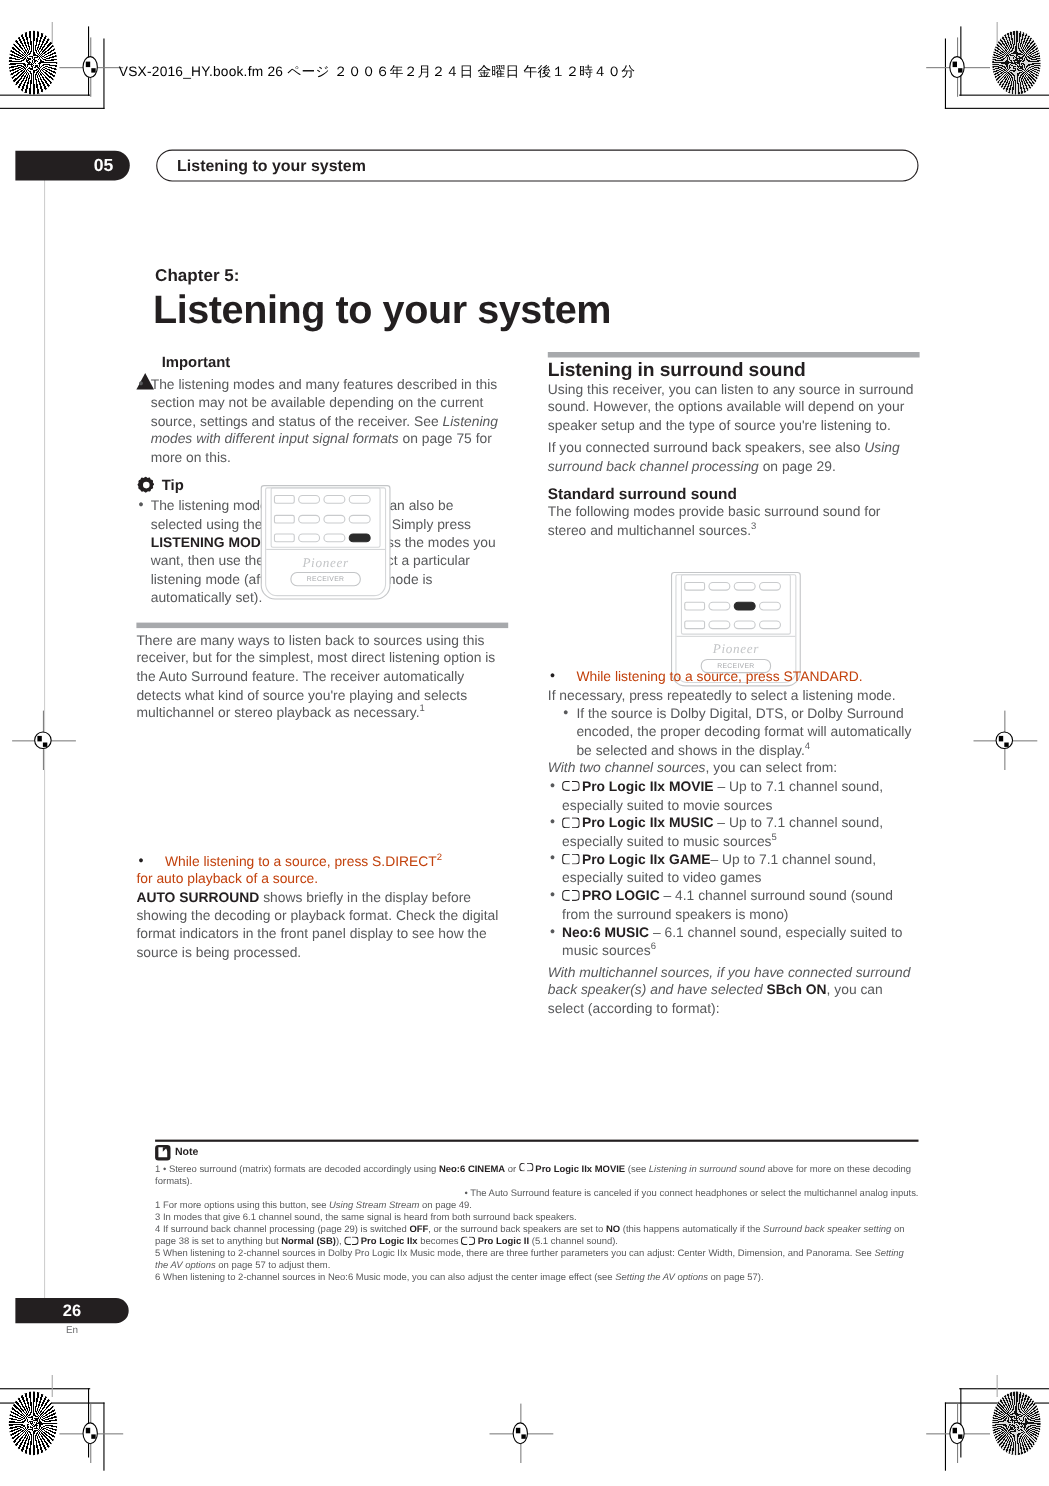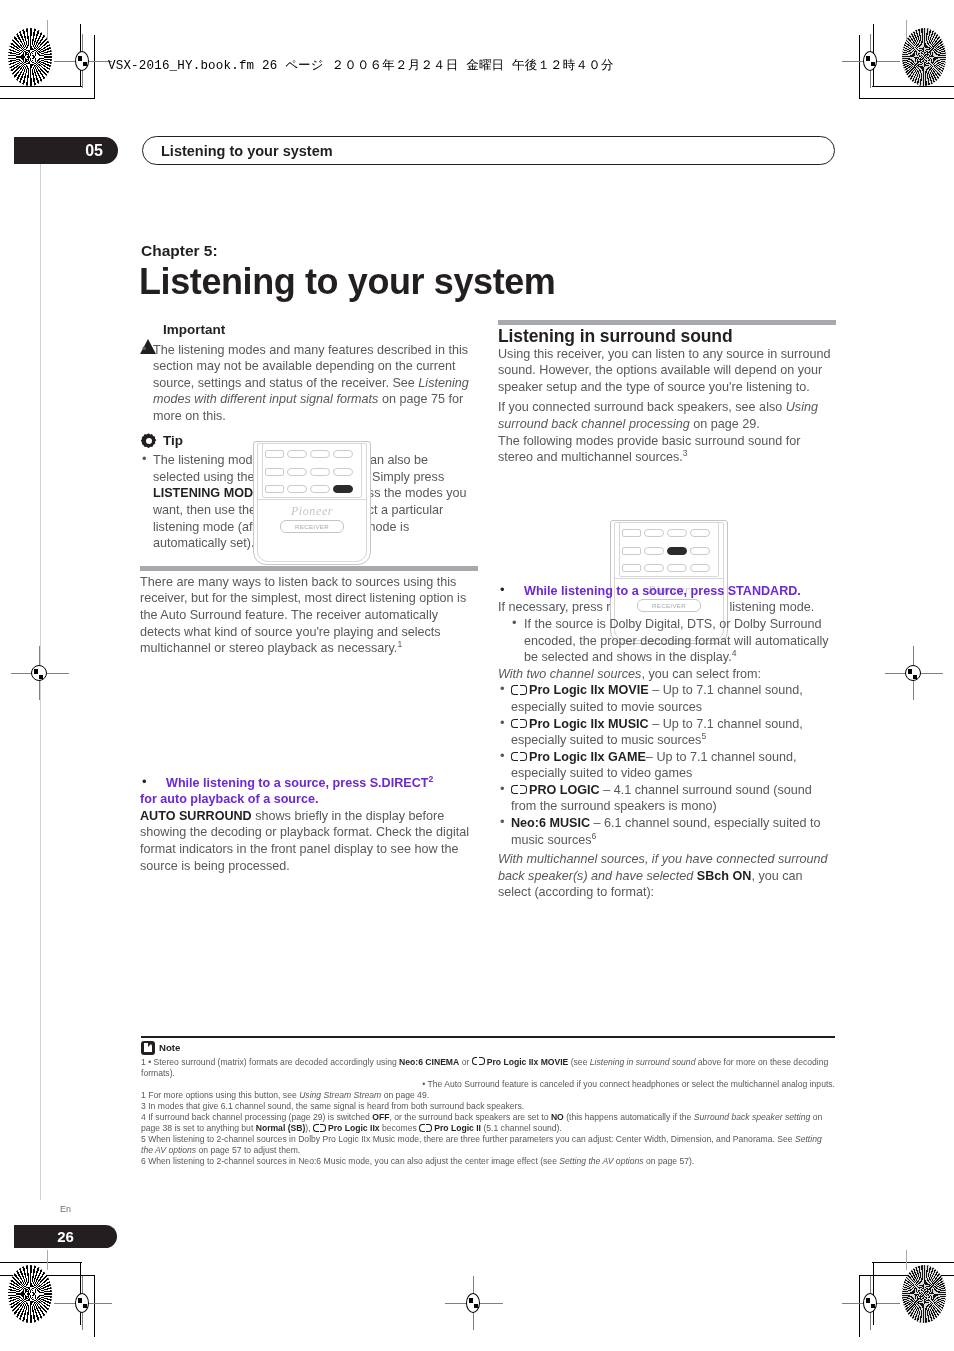--- a/index.html
+++ b/index.html
@@ -43,21 +43,20 @@
   .starburst.dark {
     background:
       repeating-conic-gradient(#111 0deg 3deg, #ddd 3deg 6deg);
   }
 
   
   .slug {
     position: absolute; left: 108px; top: 57px;
     font-size: 12.5px; color: #000; white-space: nowrap;
     letter-spacing: .2px;
-    font-family: Liberation Mono, monospace;
   }
 
   
   .chapnum {
     position: absolute; left: 14px; top: 137px;
     width: 104px; height: 27px;
     background: #231f20;
     border-radius: 0 14px 14px 0;
     color: #fff; font-weight: bold; font-size: 16px;
     display: flex; align-items: center; justify-content: flex-end;
@@ -87,21 +86,21 @@
   }
 
   
   .col {
     position: absolute;
     width: 338px;
     font-size: 12.6px;
     line-height: 16.6px;
     color: #58595b;
   }
-  .col.left  { left: 140px; top: 322px; }
+  .col.left  { left: 124px; top: 322px; }
   .col.right { left: 498px; top: 320px; }
 
   p { margin: 0 0 0 0; }
   .sp { height: 8px; }
   .sp-sm { height: 4px; }
 
   b, .b { color: #231f20; font-weight: bold; }
   i, .i { font-style: italic; }
 
   
@@ -171,21 +170,21 @@
   .bl { position: relative; padding-left: 13px; }
   .bl:before {
     content: "\2022"; position: absolute; left: 2px; top: -1px;
     color: #58595b; font-size: 13px;
   }
   .bl2 { position: relative; padding-left: 14px; margin-left: 12px; }
   .bl2:before {
     content: "\2022"; position: absolute; left: 2px; top: -1px;
     color: #58595b; font-size: 13px;
   }
-  .blb { position: relative; padding-left: 26px; font-weight: bold; color:#6d28d9;}
+  .blb { position: relative; padding-left: 26px; font-weight: normal; color:#c2410c;}
   .blb:before {
     content: "\2022"; position: absolute; left: 2px; top: -1px;
     color: #231f20; font-size: 13px; font-weight: normal;
   }
   .blb .cont { margin-left: -26px; display: block; }
 
   sup { font-size: 8.6px; vertical-align: super; line-height: 0; }
 
   
   .dolby {
@@ -200,21 +199,21 @@
     border: 1.6px solid #231f20; box-sizing: border-box;
   }
   .dolby:before { left: 0;  border-radius: 3.5px 0 0 3.5px; border-right: none; }
   .dolby:after  { right: 0; border-radius: 0 3.5px 3.5px 0; border-left: none; }
   .dolby-sm { width: 13px; height: 8px; }
   .dolby-sm:before, .dolby-sm:after { width: 5.8px; height: 8px; border-width: 1.3px; }
 
   
   .remote {
     position: absolute;
-    width: 118px; height: 124px;
+    width: 118px; height: 104px;
   }
   .remote .body {
     position: absolute; left: 0; top: 0; right: 0; bottom: 0;
     border: 1.3px solid #c3c5c7;
     border-radius: 3px 3px 13px 13px;
     background: #fff;
   }
   .remote .inner {
     position: absolute; left: 4px; top: 2px; right: 4px; bottom: 3px;
     border: 1px solid #d5d7d9; border-radius: 2px 2px 11px 11px;
@@ -266,21 +265,21 @@
   .notes p { margin: 0; }
   .notes .ind { padding-left: 10px; text-align: right; }
   .notes b { font-weight: bold; color: #231f20; }
 
   
   .folio {
     position: absolute; left: 14px; top: 1180px;
     width: 103px; height: 23px; background: #231f20;
     border-radius: 0 12px 12px 0;
     color: #fff; font-weight: bold; font-size: 15px;
-    display: flex; align-items: center; justify-content: center; margin-top: 45px;
+    display: flex; align-items: center; justify-content: center;
   }
   .folio-en {
     position: absolute; left: 14px; top: 1204px; width: 103px;
     text-align: center; font-size: 9px; color: #6d6e71;
   }
 </style>
 </head>
 <body>
 
 <div class="marks">
@@ -464,20 +463,21 @@
 </div>
 
 <div class="col right">
 
   <div class="sechead-rule" style="margin-top:0;"></div>
   <div class="sechead">Listening in surround sound</div>
   <p>Using this receiver, you can listen to any source in surround sound. However, the options available will depend on your speaker setup and the type of source you're listening to.</p>
   <div class="sp-sm"></div>
   <p><span>If you connected surround back speakers, see also </span><i>Using surround back channel processing</i><span> on page 29.</span></p>
 
+  <div class="subhead">Standard surround sound</div>
   <p><span>The following modes provide basic surround sound for stereo and multichannel sources.</span><sup>3</sup></p>
 
   <div class="remote" style="left:112px; top:200px;">
     <div class="body"></div>
     <div class="inner"></div>
     <div class="keypad">
       <div class="klab" style="left:3px;top:1.5px;">STATUS</div>
       <div class="key sq" style="left:2px;top:6px;width:19px;"></div>
       <div class="klab" style="left:25px;top:1.5px;">SIGNAL SEL</div>
       <div class="key" style="left:24px;top:6px;width:20px;"></div>

